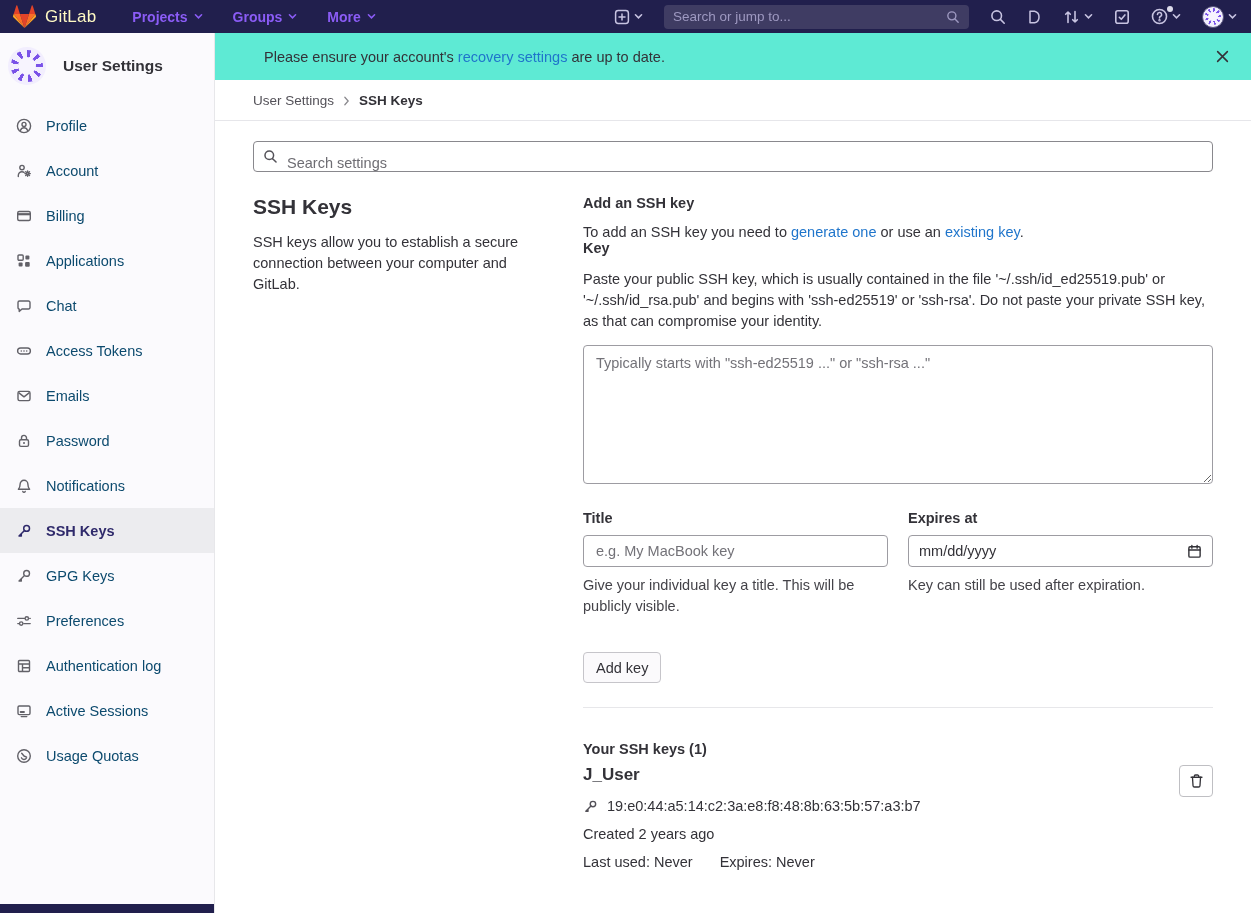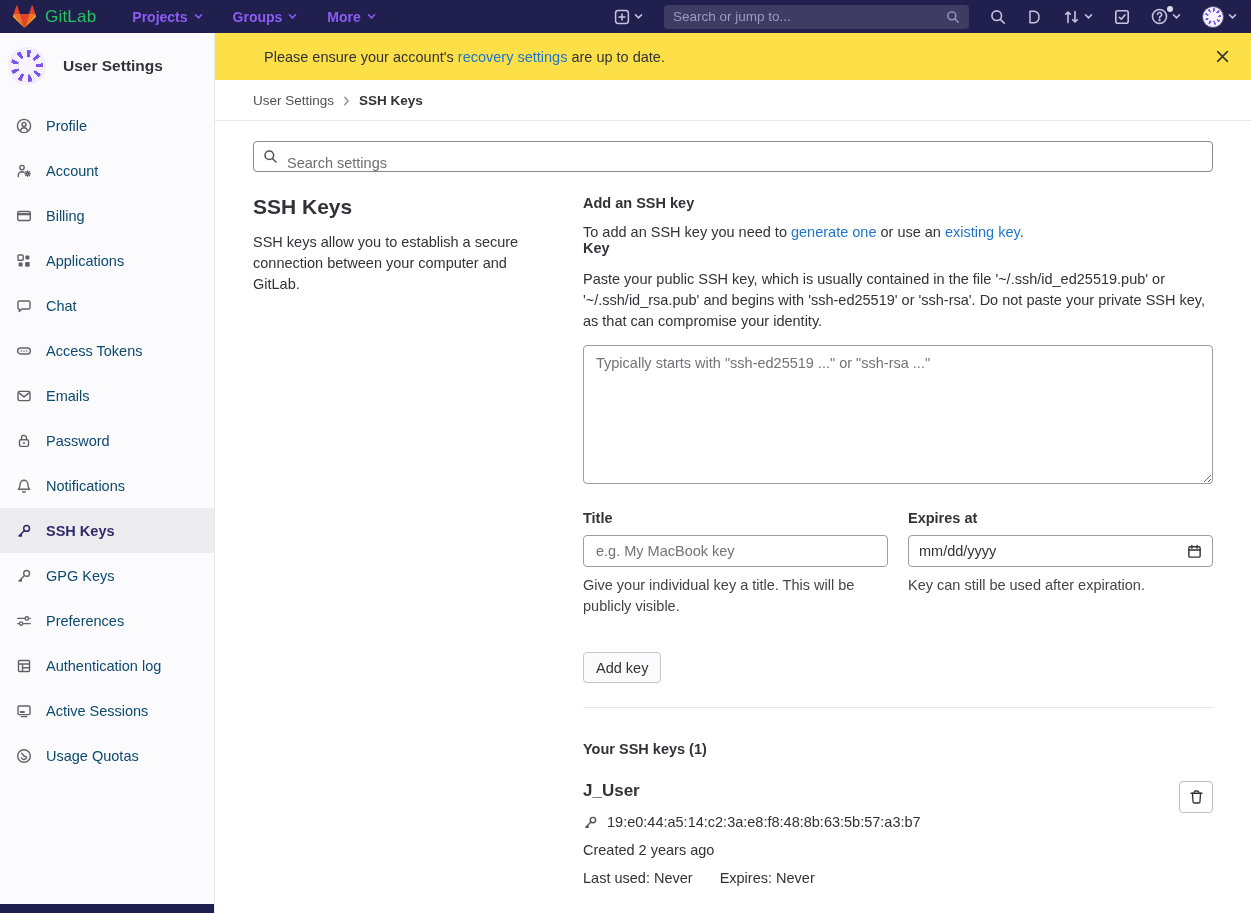--- a/index.html
+++ b/index.html
@@ -12,21 +12,21 @@
     overflow: hidden;
   }
   svg { display:block; }
 
   
   .navbar {
     height:33px; background:#211f4d; display:flex; align-items:center;
     padding:0 14px 0 8px; color:#d8d5ec;
   }
   .logo { display:flex; align-items:center; gap:8px; margin:0 26px 0 4px; cursor:pointer; }
-  .logo-text { color:#22c55e; font-size:17px; font-weight:500; letter-spacing:.2px; }
+  .logo-text { color:#fef9c3; font-size:17px; font-weight:500; letter-spacing:.2px; }
   .nav-menu { display:flex; align-items:center; gap:10px; }
   .nav-item { display:flex; align-items:center; gap:6px; font-size:14px; font-weight:700;
     color:#8b5cf6; padding:4px 10px; border-radius:4px; cursor:pointer; }
   .nav-right { margin-left:auto; display:flex; align-items:center; gap:21px; }
   .icon-btn { display:flex; align-items:center; gap:4px; color:#c7c3e1; cursor:pointer; position:relative; }
   .nav-search {
     width:305px; height:24px; background:#3f3c63; border-radius:4px;
     display:flex; align-items:center; padding:0 9px; gap:8px;
   }
   .nav-search input {
@@ -59,21 +59,21 @@
   }
   .side-item .si { color:#626168; flex:none; }
   .side-item.active { background:#ececef; color:#2f2a6b; font-weight:700; }
   .side-item.active .si { color:#2f2a6b; }
   .sidebar-footer { height:9px; background:#211f4d; }
 
   .content { flex:1; display:flex; flex-direction:column; min-width:0; }
 
   
   .alert {
-    height:47px; background:#fde047; display:flex; align-items:center;
+    height:47px; background:#5eead4; display:flex; align-items:center;
     padding:0 16px 0 49px; font-size:14.5px; color:#333238; flex:none;
   }
   .alert a { color:#1f75cb; text-decoration:none; cursor:pointer; }
   .alert-close { margin-left:auto; background:none; border:0; cursor:pointer; color:#333238; padding:6px; }
 
   
   .crumbbar { padding:13px 38px 12px; border-bottom:1px solid #e6e6ea; flex:none;
     display:flex; align-items:center; gap:9px; font-size:13.5px; color:#535158; }
   .crumb-current { color:#333238; font-weight:700; }
 
@@ -130,21 +130,21 @@
   .btn {
     display:inline-flex; align-items:center; height:31px; padding:0 12px;
     background:#fbfafc; border:1px solid #c6c5ca; border-radius:4px;
     font-size:14.5px; color:#333238; cursor:pointer; font-family:"Liberation Sans",sans-serif;
   }
   .add-key-btn { margin-top:35px; }
 
   .right-divider { border:0; border-top:1px solid #e7e7ea; margin-top:24px; }
   .keys-heading { margin-top:33px; font-size:14.5px; font-weight:700; }
 
-  .key-entry { margin-top:24px; display:flex; align-items:flex-start; }
+  .key-entry { margin-top:8px; display:flex; align-items:flex-start; }
   .key-info { flex:1; min-width:0; }
   .key-name { font-size:17px; font-weight:700; color:#333238; }
   .fp-row { display:flex; align-items:center; gap:9px; margin-top:13px; color:#333238; }
   .fp-row .ki { color:#535158; }
   .key-meta { margin-top:12px; }
   .key-meta-row { margin-top:12px; display:flex; gap:27px; }
   .delete-btn {
     width:34px; height:32px; border:1px solid #bfbfc3; border-radius:4px; background:#fff;
     display:flex; align-items:center; justify-content:center; color:#333238; cursor:pointer; flex:none;
   }

